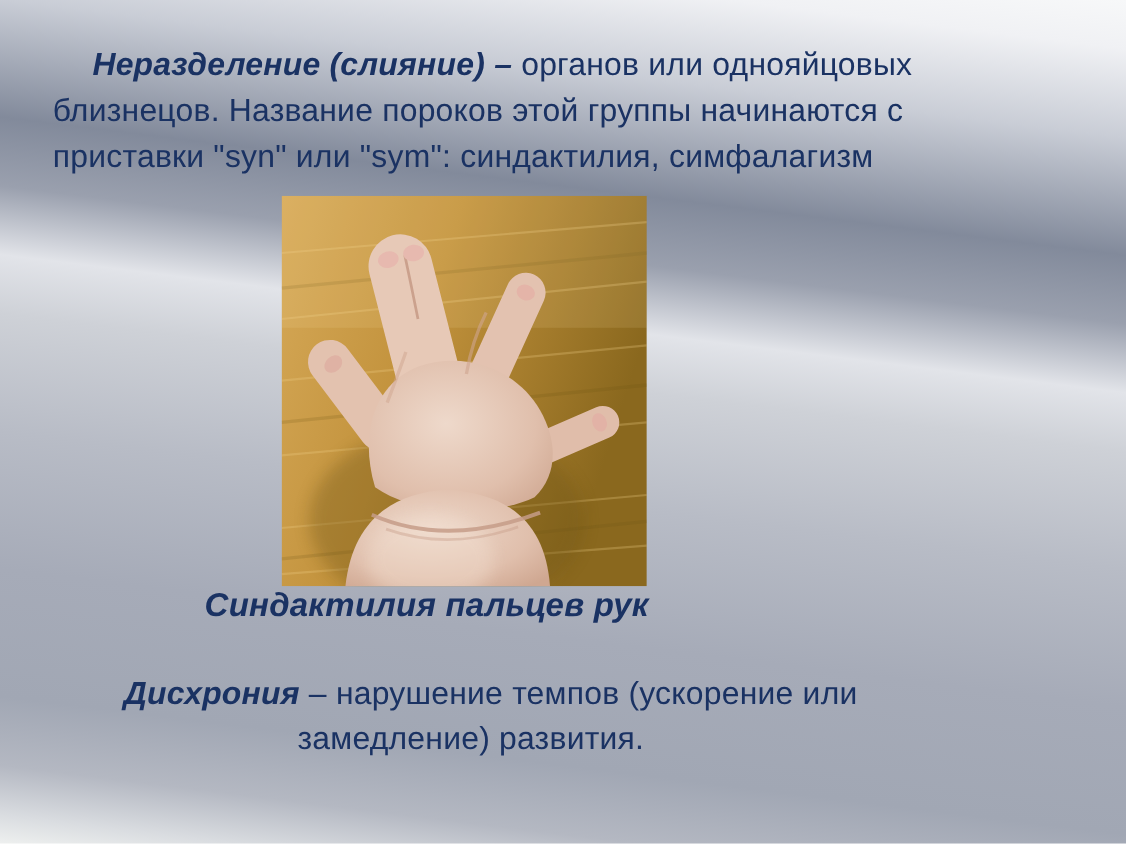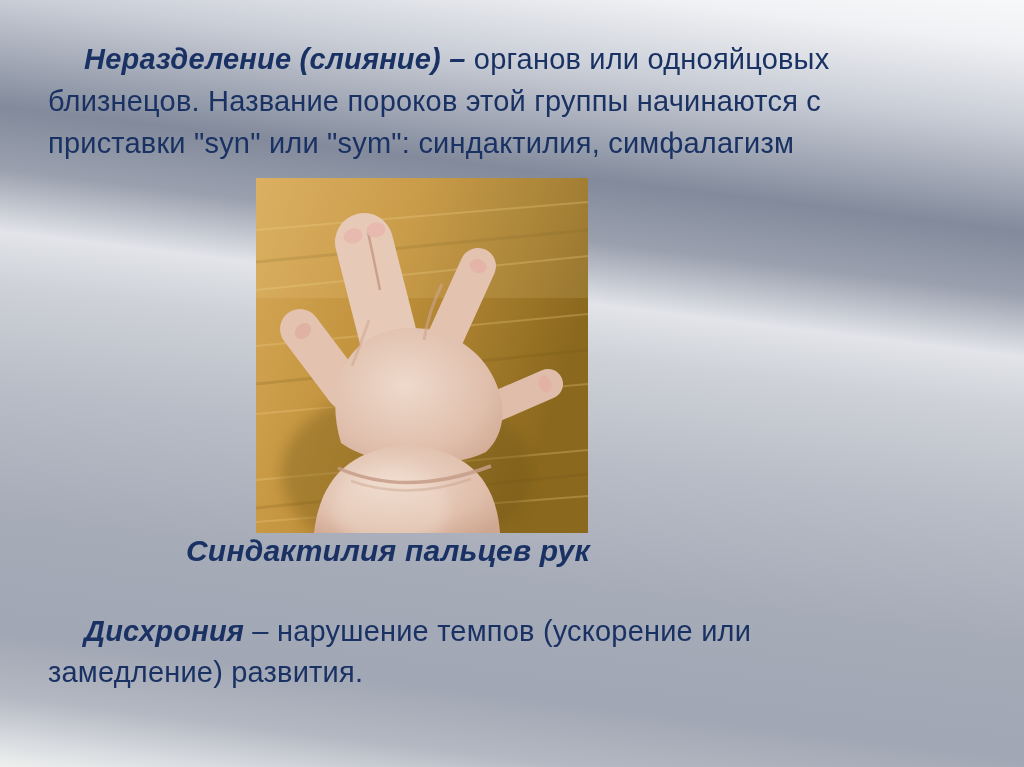--- a/index.html
+++ b/index.html
@@ -30,21 +30,21 @@
     font-size:29px;
     line-height:42px;
     white-space:pre-line;
     letter-spacing:0.2px;
   }
   .para .lead{
     font-weight:bold;
     font-style:italic;
   }
   .para1{ left:48px; top:38px; width:940px; text-indent:36px; }
-  .para2{ left:48px; top:611px; width:760px; text-indent:36px; line-height:41px; }
+  .para2{ left:48px; top:611px; width:760px; text-indent:36px; line-height:41px;text-align:center; }
   .photo{
     position:absolute;
     left:256px; top:178px;
     width:332px; height:355px;
     margin:0; padding:0;
   }
   .photo svg{ display:block; width:100%; height:100%; }
   .caption{
     position:absolute;
     left:186px; top:531px;

